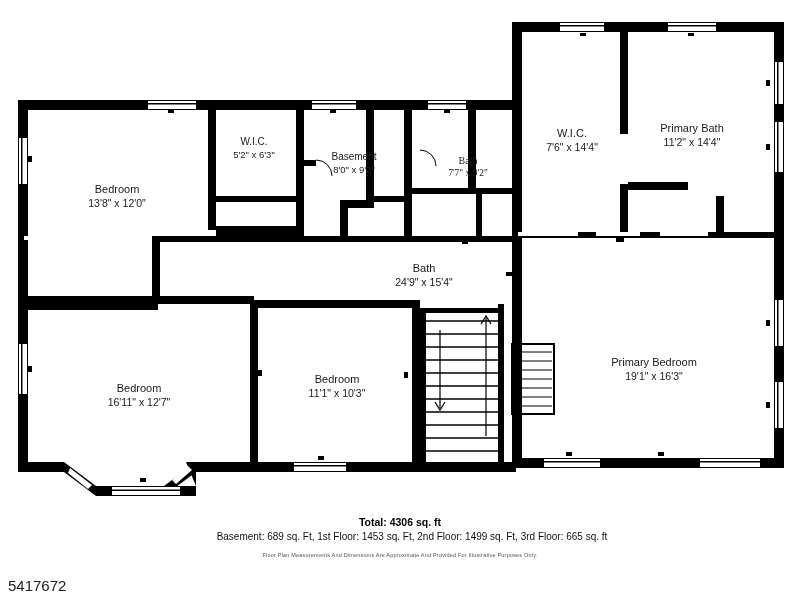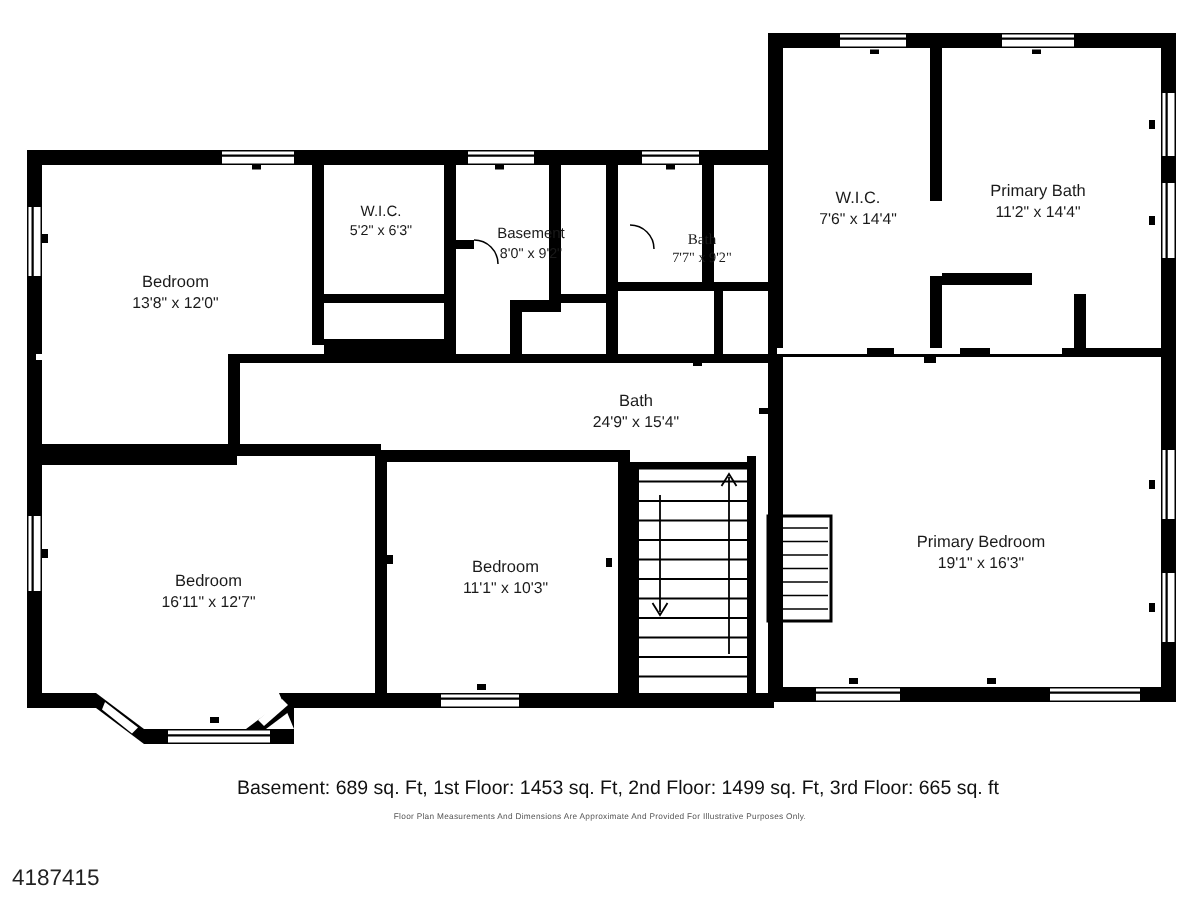--- a/index.html
+++ b/index.html
@@ -50,21 +50,21 @@
     top: 516px;
     text-align: center;
   }
   .summary .total {
     font-size: 10.5px;
     font-weight: bold;
     color: #000;
     margin-bottom: 2px;
   }
   .summary .line {
-    font-size: 13px;
+    font-size: 10px;
     color: #111;
     line-height: 1.45;
     padding-left: 24px;
   }
   .summary .disclaimer {
     margin-top: 7px;
     font-size: 5.5px;
     color: #555;
     letter-spacing: 0.2px;
   }
@@ -288,17 +288,18 @@
 <div class="room-label" style="left:139px; top:395px;">
   <span class="rname">Bedroom</span>
   <span class="rdim">16'11" x 12'7"</span>
 </div>
 <div class="room-label" style="left:337px; top:386px;">
   <span class="rname">Bedroom</span>
   <span class="rdim">11'1" x 10'3"</span>
 </div>
 
 <div class="summary">
+  <div class="total">Total: 4306 sq. ft</div>
   <div class="line">Basement: 689 sq. Ft, 1st Floor: 1453 sq. Ft, 2nd Floor: 1499 sq. Ft, 3rd Floor: 665 sq. ft</div>
   <div class="disclaimer">Floor Plan Measurements And Dimensions Are Approximate And Provided For Illustrative Purposes Only.</div>
 </div>
 
-<div class="mls-id">4187415</div>
+<div class="mls-id">5417672</div>
 
 </body></html>

